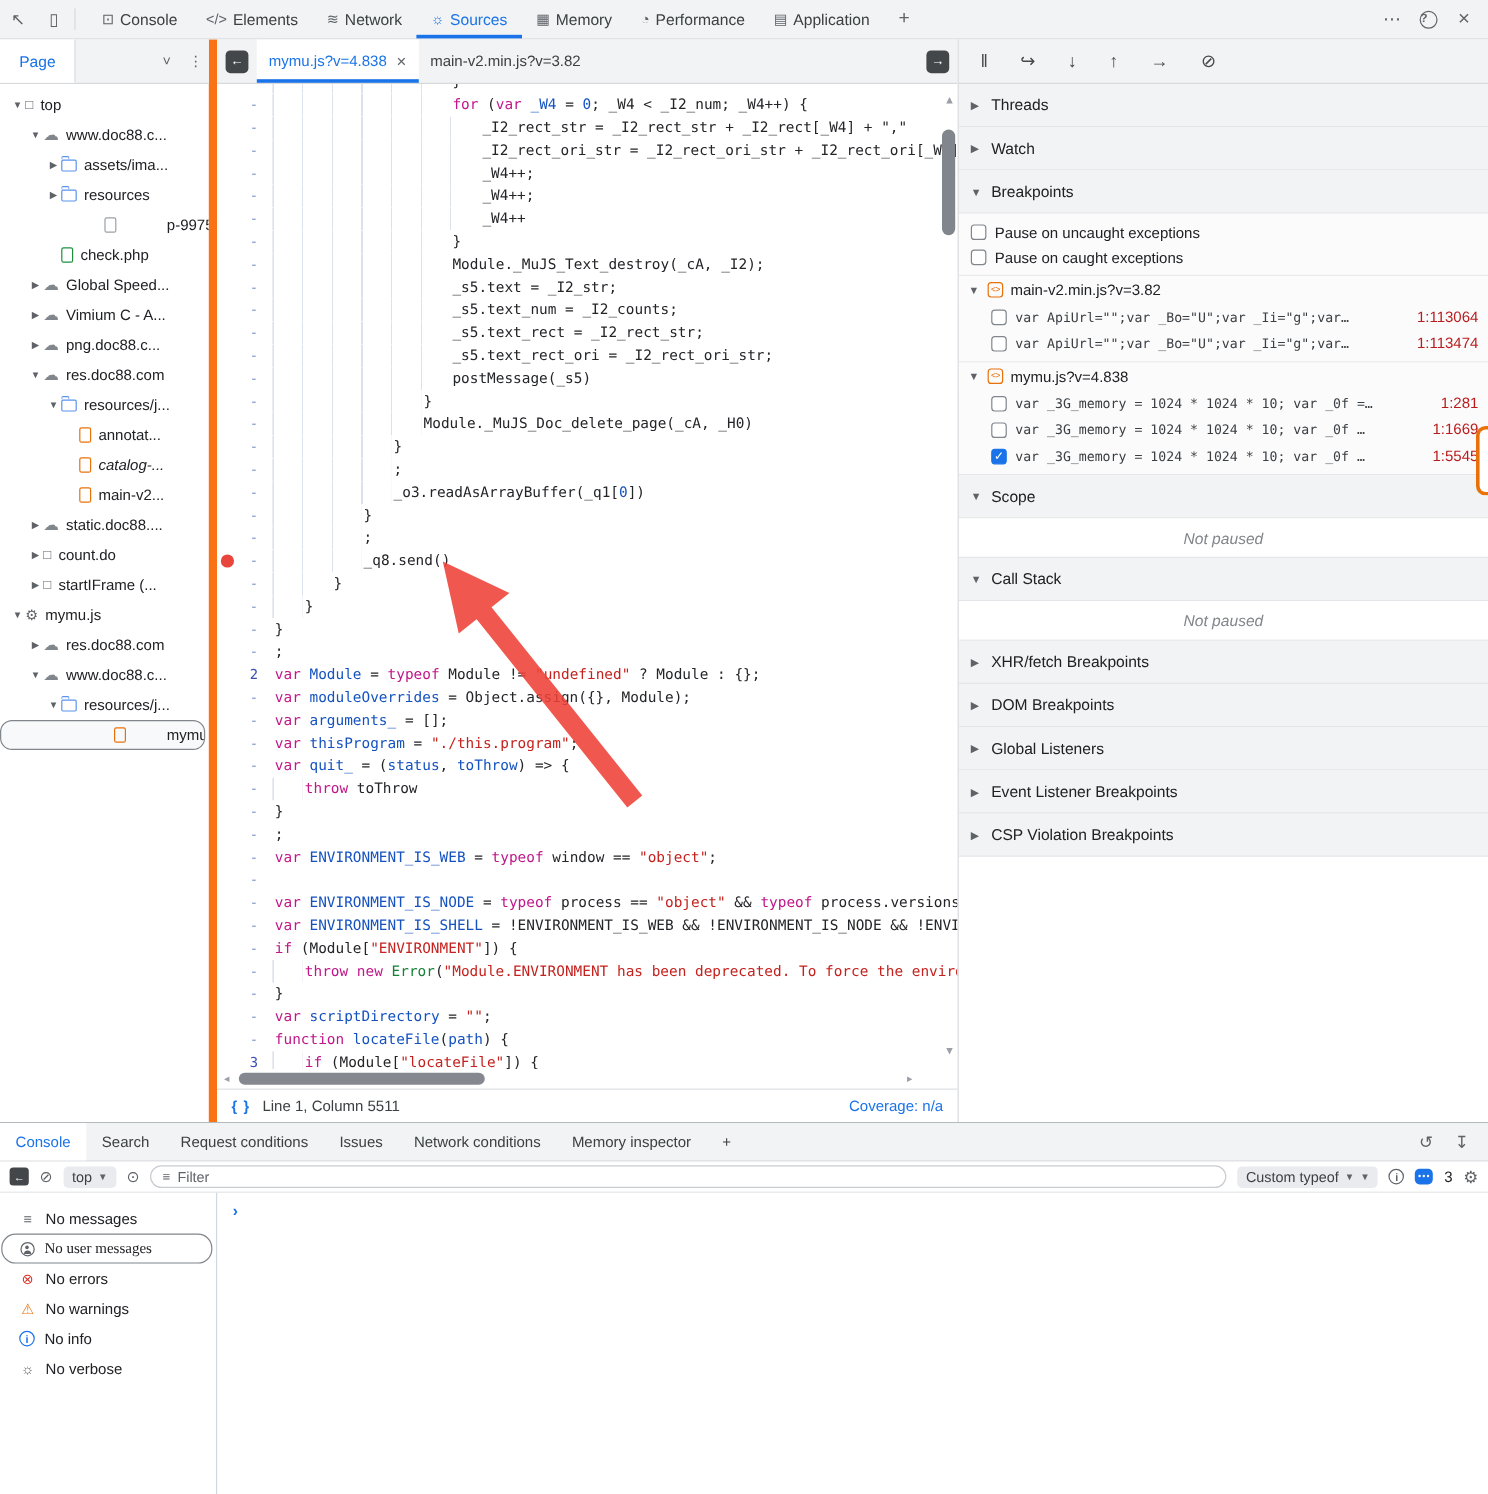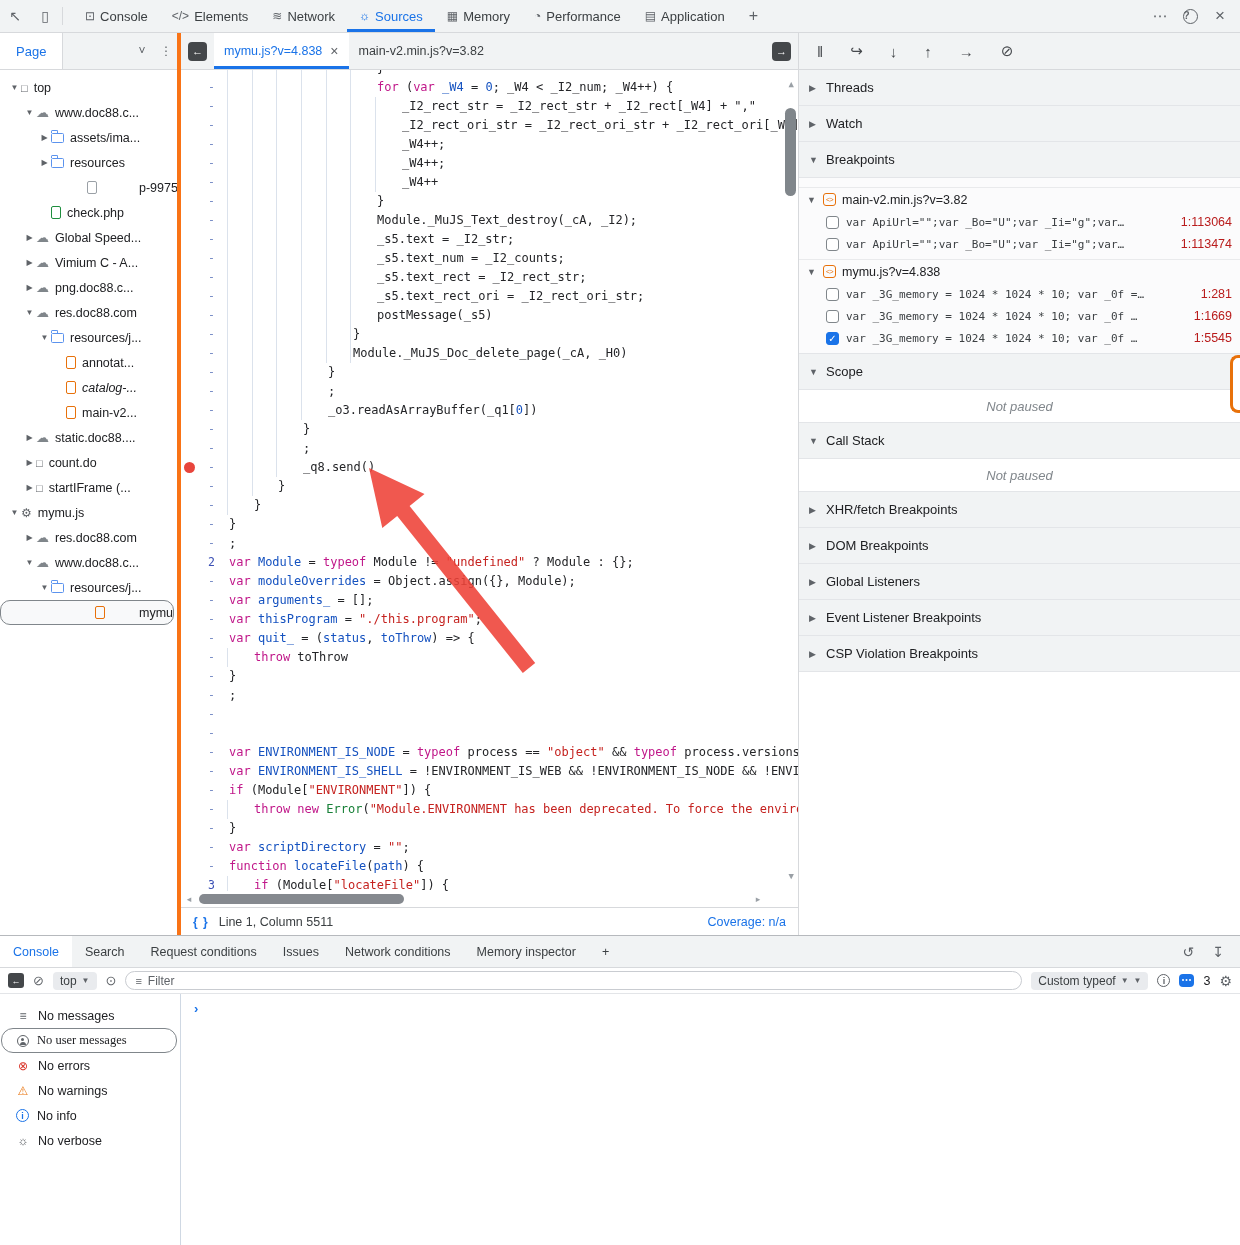--- a/index.html
+++ b/index.html
@@ -18,21 +18,21 @@
   .tt-tab.active{color:#1a73e8;border-bottom-color:#1a73e8;}
   .tt-tab.active .icon{color:#1a73e8;}
   .tt-right{margin-left:auto;display:flex;align-items:center;gap:6px;padding-right:8px;}
   .tt-right .icon{width:24px;font-size:15px;}
   .help-circle{width:15px;height:15px;border:1.3px solid #5f6368;border-radius:50%;font-size:10px;font-weight:bold;}
 
   
   .main{flex:1;display:flex;min-height:0;}
 
   
-  .navigator{width:181px;flex:none;border-right:4px solid #f97316;display:flex;flex-direction:column;background:#fff;}
+  .navigator{width:181px;flex:none;border-right:7px solid #f97316;display:flex;flex-direction:column;background:#fff;}
   .nav-header{height:37px;flex:none;background:#f1f3f4;border-bottom:1px solid #d7d9dc;display:flex;align-items:stretch;}
   .nav-tab{display:flex;align-items:center;background:#fff;color:#1a73e8;padding:0 16px;border-right:1px solid #d7d9dc;}
   .nav-header .icon{width:26px;font-size:12px;}
   .nav-header-right{margin-left:auto;display:flex;align-items:center;}
   .tree{flex:1;overflow:hidden;padding-top:5px;}
   .trow{height:25px;display:flex;align-items:center;font-size:12.5px;white-space:nowrap;overflow:hidden;}
   .trow .arrow{width:13px;flex:none;font-size:8px;color:#5f6368;text-align:center;}
   .trow .ticon{margin-right:6px;flex:none;}
   .trow.sel{background:#f8f9fa;border:1px solid #80868b;border-radius:10px;margin-right:3px;}
   .ic-folder{position:relative;width:13px;height:10px;border:1.4px solid #5b93ee;border-radius:1.5px;display:inline-block;}
@@ -341,21 +341,21 @@
             <div class="cl"><span class="gut">-</span><span class="ind" style="width: 0px;"></span><span class="codetext"><span class="sp">}</span></span></div>
             <div class="cl"><span class="gut">-</span><span class="ind" style="width: 0px;"></span><span class="codetext"><span class="sp">;</span></span></div>
             <div class="cl"><span class="gut num">2</span><span class="ind" style="width: 0px;"></span><span class="codetext"><span class="sk">var</span><span class="sp"> </span><span class="sd">Module</span><span class="sp"> = </span><span class="sk">typeof</span><span class="sp"> Module != </span><span class="ss">"undefined"</span><span class="sp"> ? Module : {};</span></span></div>
             <div class="cl"><span class="gut">-</span><span class="ind" style="width: 0px;"></span><span class="codetext"><span class="sk">var</span><span class="sp"> </span><span class="sd">moduleOverrides</span><span class="sp"> = Object.assign({}, Module);</span></span></div>
             <div class="cl"><span class="gut">-</span><span class="ind" style="width: 0px;"></span><span class="codetext"><span class="sk">var</span><span class="sp"> </span><span class="sd">arguments_</span><span class="sp"> = [];</span></span></div>
             <div class="cl"><span class="gut">-</span><span class="ind" style="width: 0px;"></span><span class="codetext"><span class="sk">var</span><span class="sp"> </span><span class="sd">thisProgram</span><span class="sp"> = </span><span class="ss">"./this.program"</span><span class="sp">;</span></span></div>
             <div class="cl"><span class="gut">-</span><span class="ind" style="width: 0px;"></span><span class="codetext"><span class="sk">var</span><span class="sp"> </span><span class="sd">quit_</span><span class="sp"> = (</span><span class="sd">status</span><span class="sp">, </span><span class="sd">toThrow</span><span class="sp">) =&gt; {</span></span></div>
             <div class="cl"><span class="gut">-</span><span class="ind" style="width: 25px;"></span><span class="codetext"><span class="sk">throw</span><span class="sp"> toThrow</span></span></div>
             <div class="cl"><span class="gut">-</span><span class="ind" style="width: 0px;"></span><span class="codetext"><span class="sp">}</span></span></div>
             <div class="cl"><span class="gut">-</span><span class="ind" style="width: 0px;"></span><span class="codetext"><span class="sp">;</span></span></div>
-            <div class="cl"><span class="gut">-</span><span class="ind" style="width: 0px;"></span></div>
+            <div class="cl"><span class="gut">-</span><span class="ind" style="width: 0px;"></span><span class="codetext"><span class="sk">var</span><span class="sp"> </span><span class="sd">ENVIRONMENT_IS_WEB</span><span class="sp"> = </span><span class="sk">typeof</span><span class="sp"> window == </span><span class="ss">"object"</span><span class="sp">;</span></span></div>
             <div class="cl"><span class="gut">-</span><span class="ind" style="width: 0px;"></span></div>
             <div class="cl"><span class="gut">-</span><span class="ind" style="width: 0px;"></span><span class="codetext"><span class="sk">var</span><span class="sp"> </span><span class="sd">ENVIRONMENT_IS_NODE</span><span class="sp"> = </span><span class="sk">typeof</span><span class="sp"> process == </span><span class="ss">"object"</span><span class="sp"> &amp;&amp; </span><span class="sk">typeof</span><span class="sp"> process.versions == </span></span></div>
             <div class="cl"><span class="gut">-</span><span class="ind" style="width: 0px;"></span><span class="codetext"><span class="sk">var</span><span class="sp"> </span><span class="sd">ENVIRONMENT_IS_SHELL</span><span class="sp"> = !ENVIRONMENT_IS_WEB &amp;&amp; !ENVIRONMENT_IS_NODE &amp;&amp; !ENVIRONMENT_IS_WORKER;</span></span></div>
             <div class="cl"><span class="gut">-</span><span class="ind" style="width: 0px;"></span><span class="codetext"><span class="sk">if</span><span class="sp"> (Module[</span><span class="ss">"ENVIRONMENT"</span><span class="sp">]) {</span></span></div>
             <div class="cl"><span class="gut">-</span><span class="ind" style="width: 25px;"></span><span class="codetext"><span class="sk">throw</span><span class="sp"> </span><span class="sk">new</span><span class="sp"> </span><span class="sc">Error</span><span class="sp">(</span><span class="ss">"Module.ENVIRONMENT has been deprecated. To force the environment, use the ENVIRONMENT compile-time option"</span></span></div>
             <div class="cl"><span class="gut">-</span><span class="ind" style="width: 0px;"></span><span class="codetext"><span class="sp">}</span></span></div>
             <div class="cl"><span class="gut">-</span><span class="ind" style="width: 0px;"></span><span class="codetext"><span class="sk">var</span><span class="sp"> </span><span class="sd">scriptDirectory</span><span class="sp"> = </span><span class="ss">""</span><span class="sp">;</span></span></div>
             <div class="cl"><span class="gut">-</span><span class="ind" style="width: 0px;"></span><span class="codetext"><span class="sk">function</span><span class="sp"> </span><span class="sd">locateFile</span><span class="sp">(</span><span class="sd">path</span><span class="sp">) {</span></span></div>
             <div class="cl"><span class="gut num">3</span><span class="ind" style="width: 25px;"></span><span class="codetext"><span class="sk">if</span><span class="sp"> (Module[</span><span class="ss">"locateFile"</span><span class="sp">]) {</span></span></div>
           </div>
@@ -396,20 +396,28 @@
           </div>
           <div class="dbg-head">
             <span class="arrow">▶</span>
             <span>Watch</span>
           </div>
           <div class="dbg-head">
             <span class="arrow">▼</span>
             <span>Breakpoints</span>
           </div>
           <div class="bp-content">
+            <div class="chk-row">
+              <span class="chk"></span>
+              <span>Pause on uncaught exceptions</span>
+            </div>
+            <div class="chk-row">
+              <span class="chk"></span>
+              <span>Pause on caught exceptions</span>
+            </div>
             <div class="bp-group-head">
               <span class="arrow" style="font-size: 9px; color: rgb(95, 99, 104); width: 10px;">▼</span>
               <span class="ic-bp-file">&lt;&gt;</span>
               <span>main-v2.min.js?v=3.82</span>
             </div>
             <div class="bp-item">
               <span class="chk"></span>
               <span class="bp-code">var ApiUrl="";var _Bo="U";var _Ii="g";var…</span>
               <span class="bp-loc">1:113064</span>
             </div>

